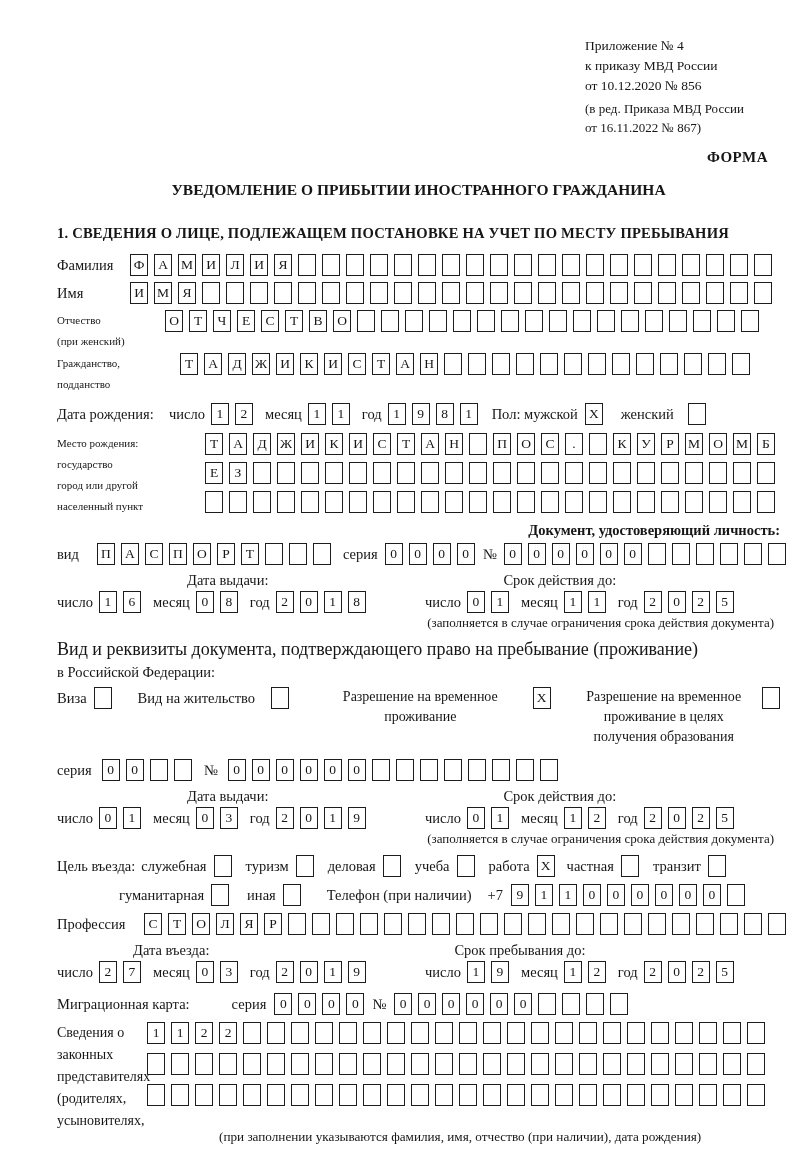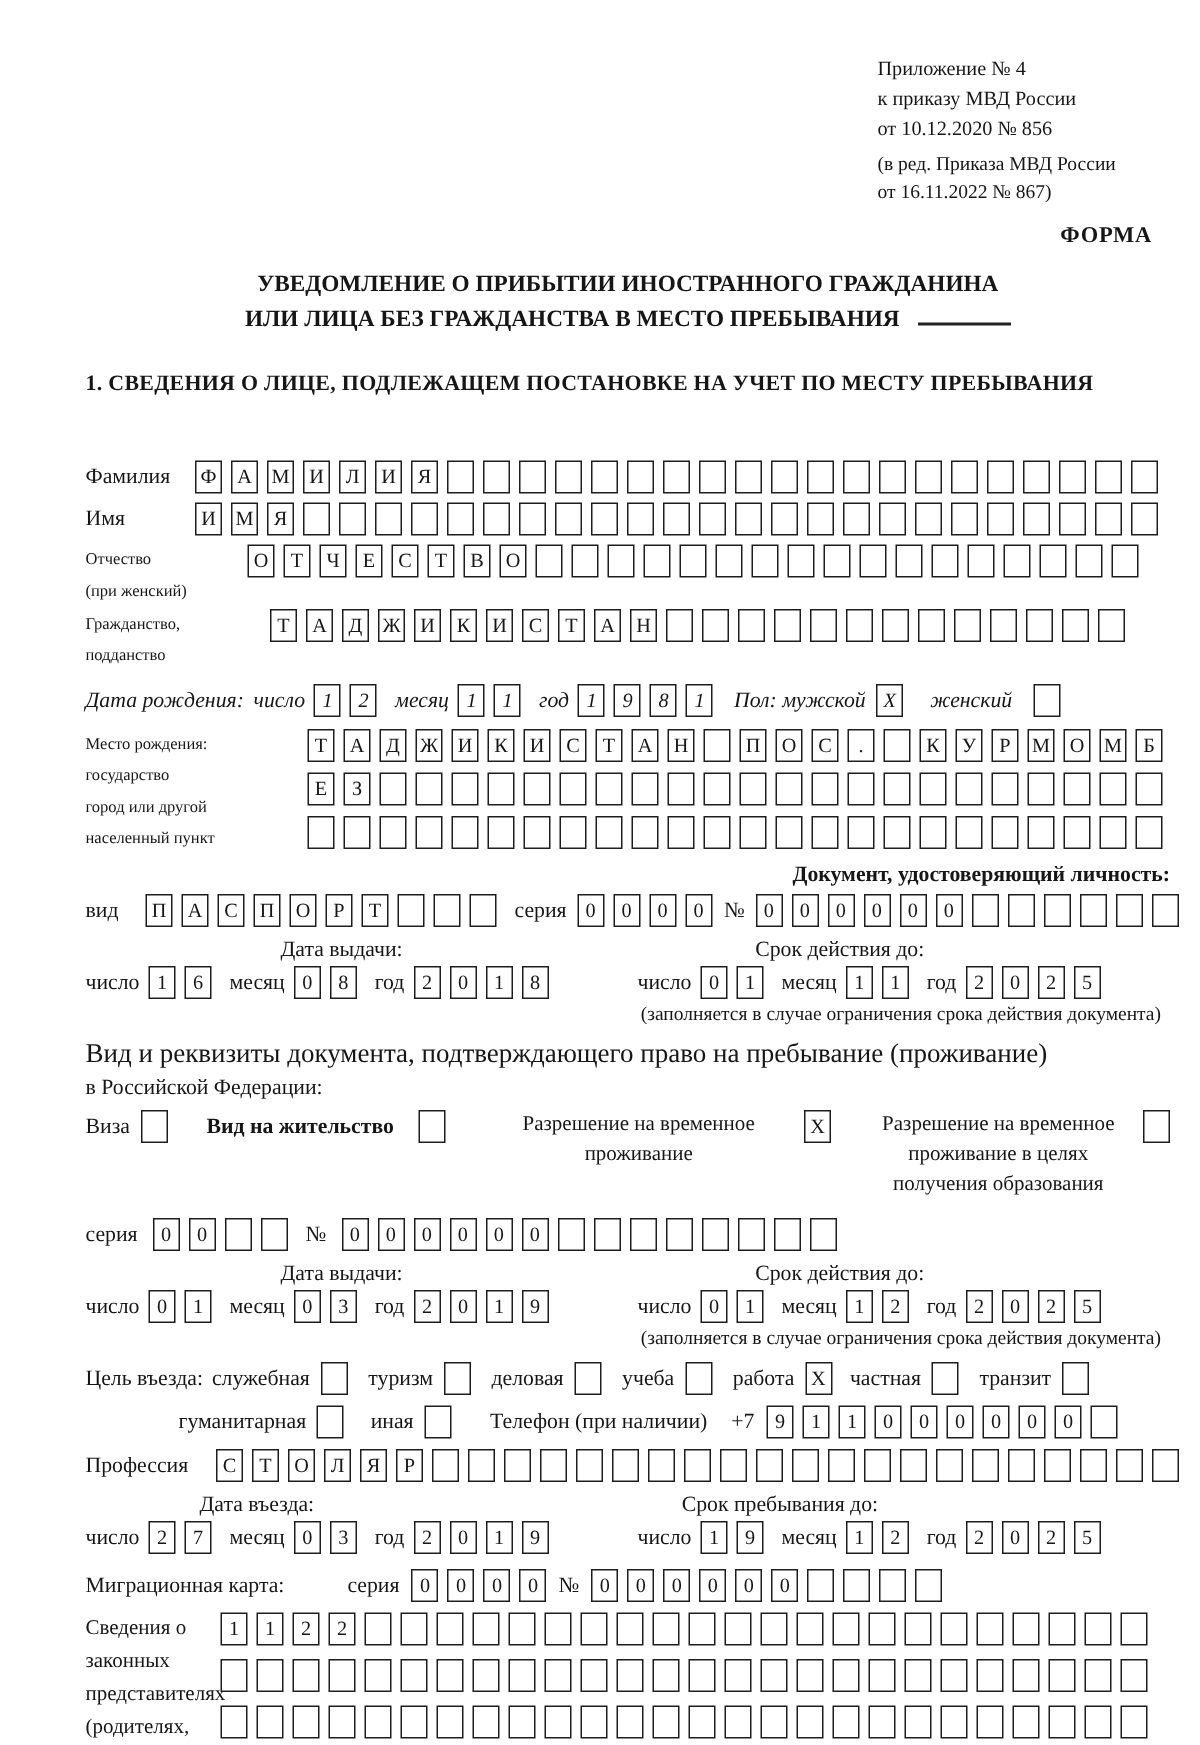--- a/index.html
+++ b/index.html
@@ -47,26 +47,25 @@
     <div>от 10.12.2020 № 856</div>
   </div>
   <div class="edition">
     <div>(в ред. Приказа МВД России</div>
     <div>от 16.11.2022 № 867)</div>
   </div>
   <div class="forma">ФОРМА</div>
 
   <div class="title">
     <div>УВЕДОМЛЕНИЕ О ПРИБЫТИИ ИНОСТРАННОГО ГРАЖДАНИНА</div>
-    <div><span>ИЛИ ЛИЦА БЕЗ ГРАЖДАНСТВА В МЕСТО ПРЕБЫВАНИЯ</span><span class="blank-line"></span></div>
   </div>
 
   <div class="sec-heading">1. СВЕДЕНИЯ О ЛИЦЕ, ПОДЛЕЖАЩЕМ ПОСТАНОВКЕ НА УЧЕТ ПО МЕСТУ ПРЕБЫВАНИЯ</div>
 
-  <div class="frow" style="margin-top:42px;">
+  <div class="frow" style="margin-top:12px;">
     <span class="lbl" style="width:73px;flex:0 0 auto;">Фамилия</span>
     <span class="cells">
         <span class="cell">Ф</span>
         <span class="cell">А</span>
         <span class="cell">М</span>
         <span class="cell">И</span>
         <span class="cell">Л</span>
         <span class="cell">И</span>
         <span class="cell">Я</span>
         <span class="cell"></span>
@@ -185,21 +184,21 @@
         <span class="cell"></span>
         <span class="cell"></span>
         <span class="cell"></span>
         <span class="cell"></span>
         <span class="cell"></span>
         <span class="cell"></span>
         <span class="cell"></span>
       </span>
   </div>
 
-  <div class="frow mt8" style="align-items:center;font-style:italic;">
+  <div class="frow mt8" style="align-items:center;">
     <span class="lbl" style="width:112px;flex:0 0 auto;">Дата рождения:</span>
     <span class="dg">
       <span class="dlbl">число</span>
       <span class="cells">
           <span class="cell">1</span>
           <span class="cell">2</span>
         </span>
       <span class="dlbl">месяц</span>
       <span class="cells">
           <span class="cell">1</span>
@@ -392,21 +391,21 @@
     </span>
   </div>
   <div class="note">(заполняется в случае ограничения срока действия документа)</div>
 
   <div class="mt8" style="font-size:18px;">Вид и реквизиты документа, подтверждающего право на пребывание (проживание)</div>
   <div class="mt4" style="font-size:14.5px;">в Российской Федерации:</div>
 
   <div class="opt mt6">
     <span class="lbl">Виза</span>
     <span class="box"></span>
-    <span class="lbl" style="margin-left:26px;font-weight:bold;">Вид на жительство</span>
+    <span class="lbl" style="margin-left:26px;">Вид на жительство</span>
     <span class="box" style="margin-left:16px;"></span>
     <span class="olabel" style="width:225px;margin-left:26px;">Разрешение на временное проживание</span>
     <span class="box">X</span>
     <span class="olabel" style="width:195px;margin-left:22px;">Разрешение на временное проживание в целях получения образования</span>
     <span class="box"></span>
   </div>
 
   <div class="frow mt12" style="align-items:center;">
     <span class="lbl">серия</span>
     <span class="cells" style="margin-left:10px;">

